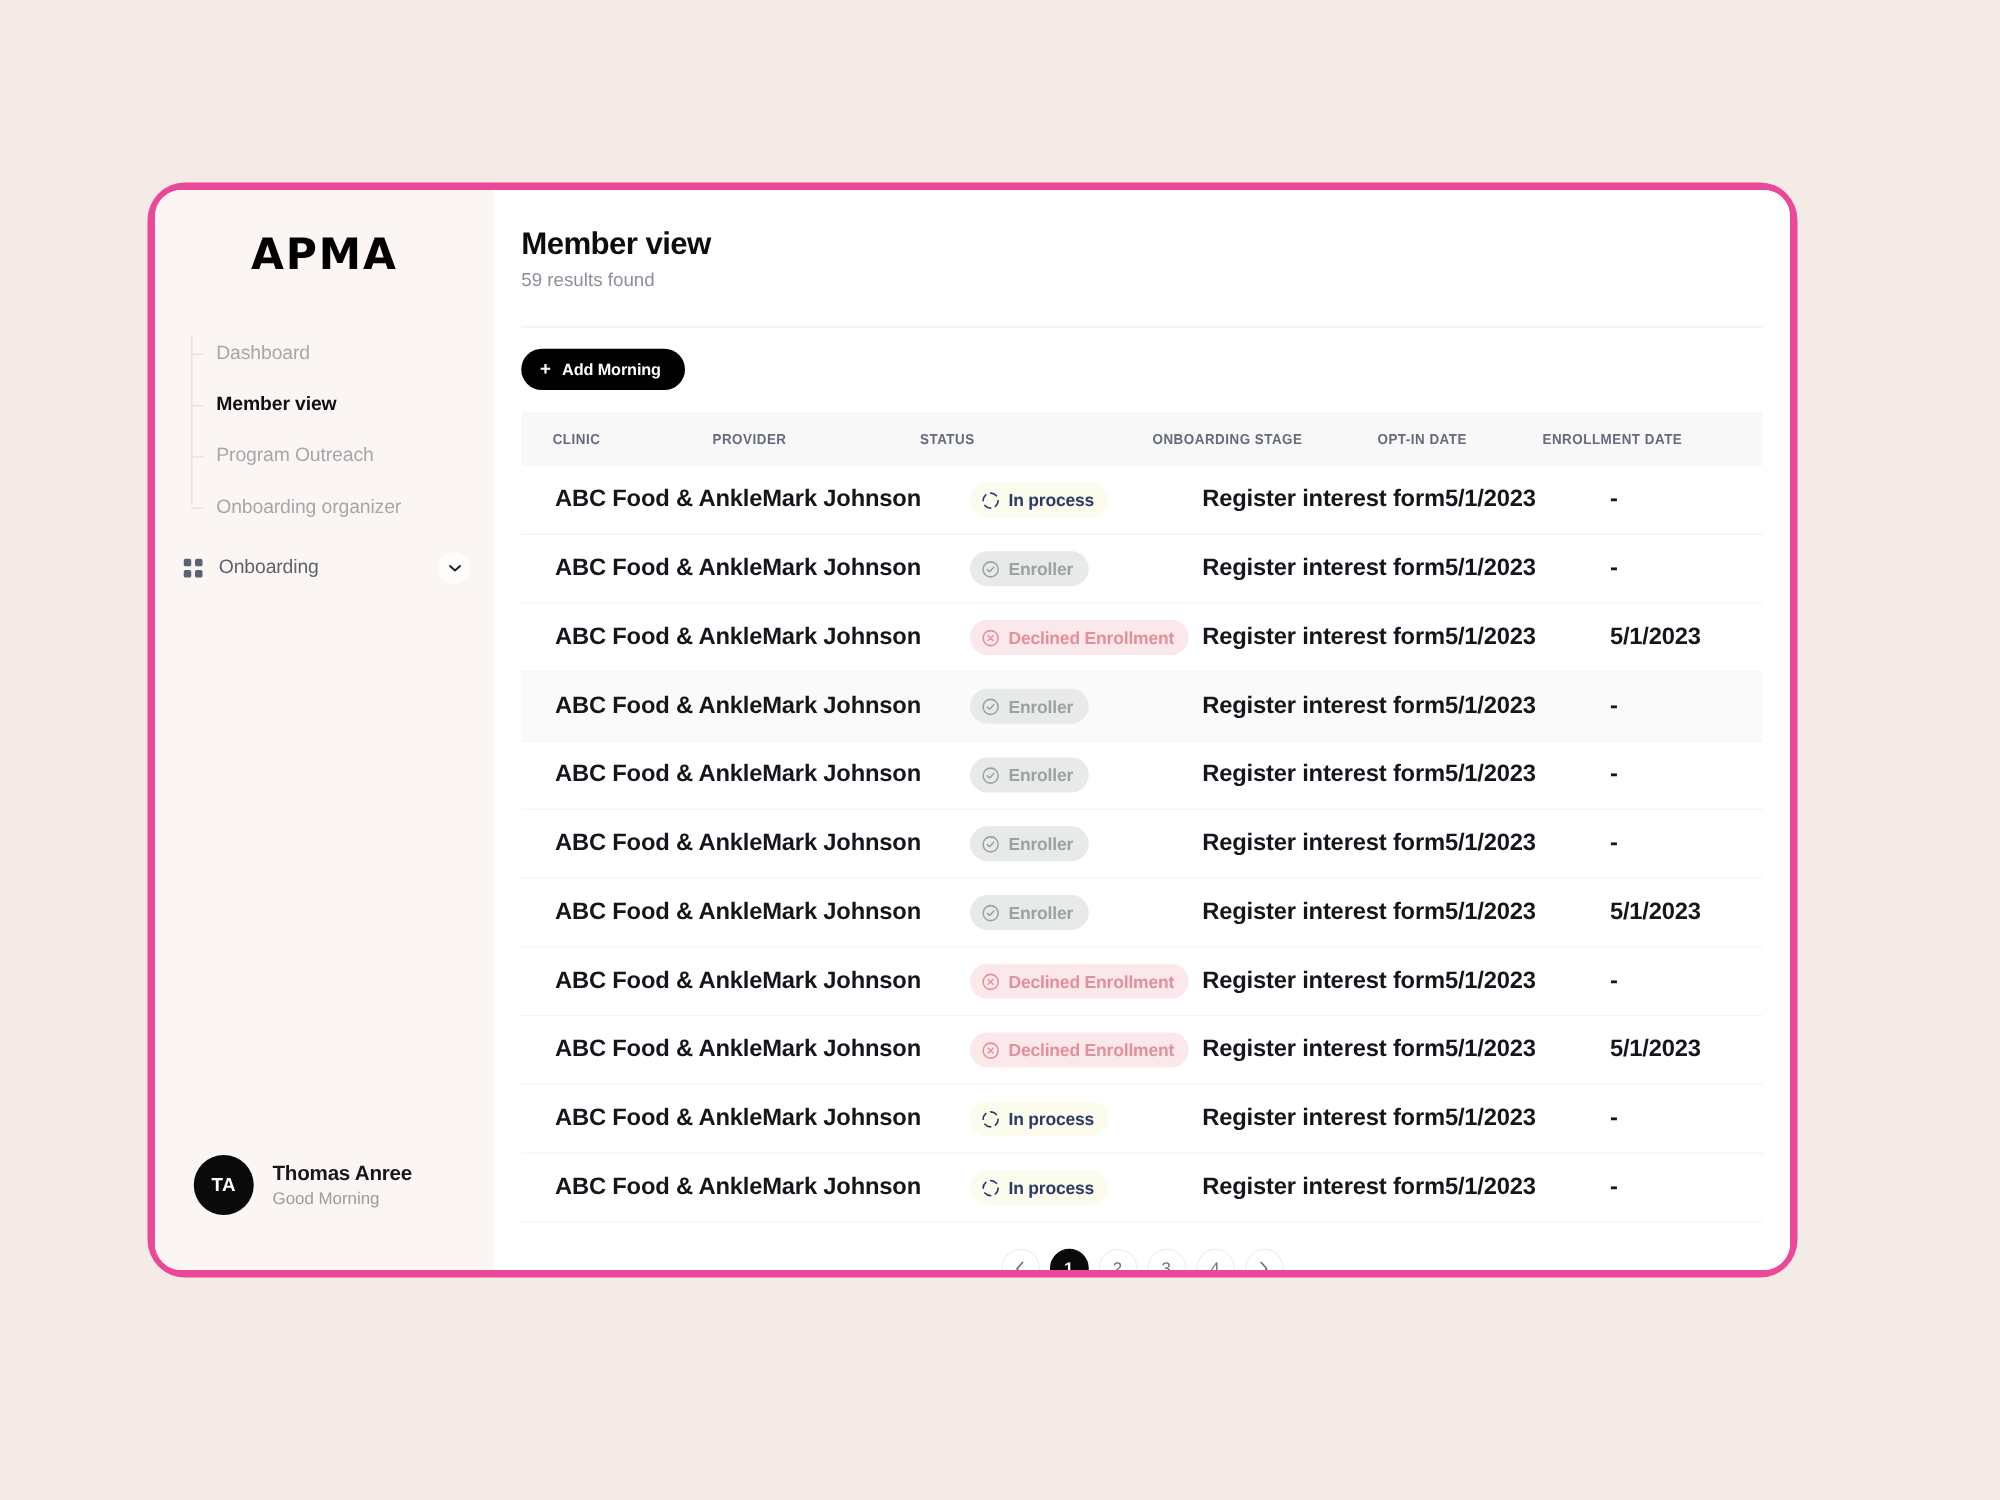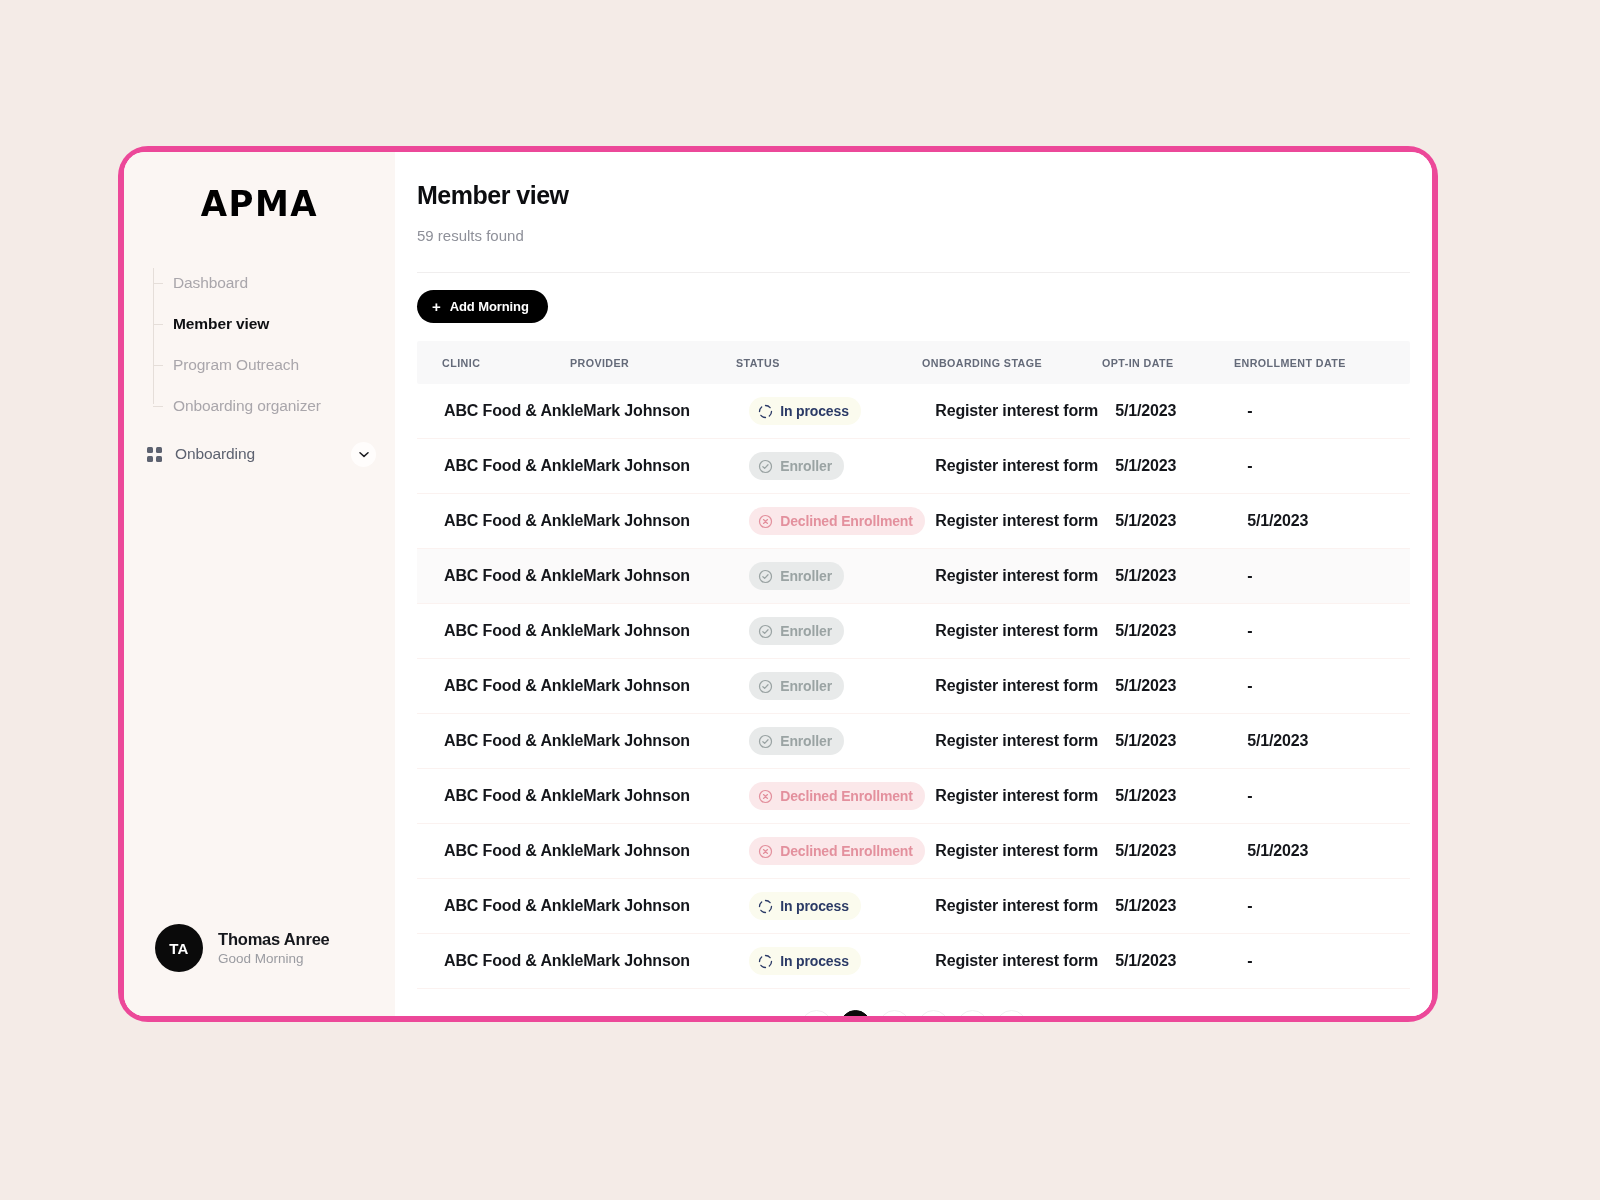--- a/index.html
+++ b/index.html
@@ -184,21 +184,21 @@
   .page-head { padding: 29px 0 0 0; }
   .page-title {
     font-size: 25px;
     font-weight: 700;
     color: #0c0d10;
     letter-spacing: -0.5px;
   }
   .page-sub {
     font-size: 15px;
     color: #8e9099;
-    margin-top: 17px;
+    margin-top: 6px;
   }
   .head-rule {
     height: 1px;
     background: #f0eeee;
     margin-top: 28px;
   }
 
   .filter-row { padding: 17px 0 18px 0; }
   .add-filter {
     height: 33px;
@@ -238,21 +238,21 @@
   }
 
   .row {
     display: flex;
     align-items: center;
     height: 55px;
     border-bottom: 1px solid #fbf2f0;
   }
   .row.alt { background: #fbfafa; }
   .td {
-    font-size: 16px;
+    font-size: 19px;
     color: #14161b;
     white-space: nowrap;
     letter-spacing: -0.15px;
   }
 
   
   .c-clinic { flex: 0 0 153px; padding-left: 27px; }
   .c-provider { flex: 0 0 166px; }
   .c-status { flex: 0 0 186px; }
   .c-stage { flex: 0 0 180px; }

